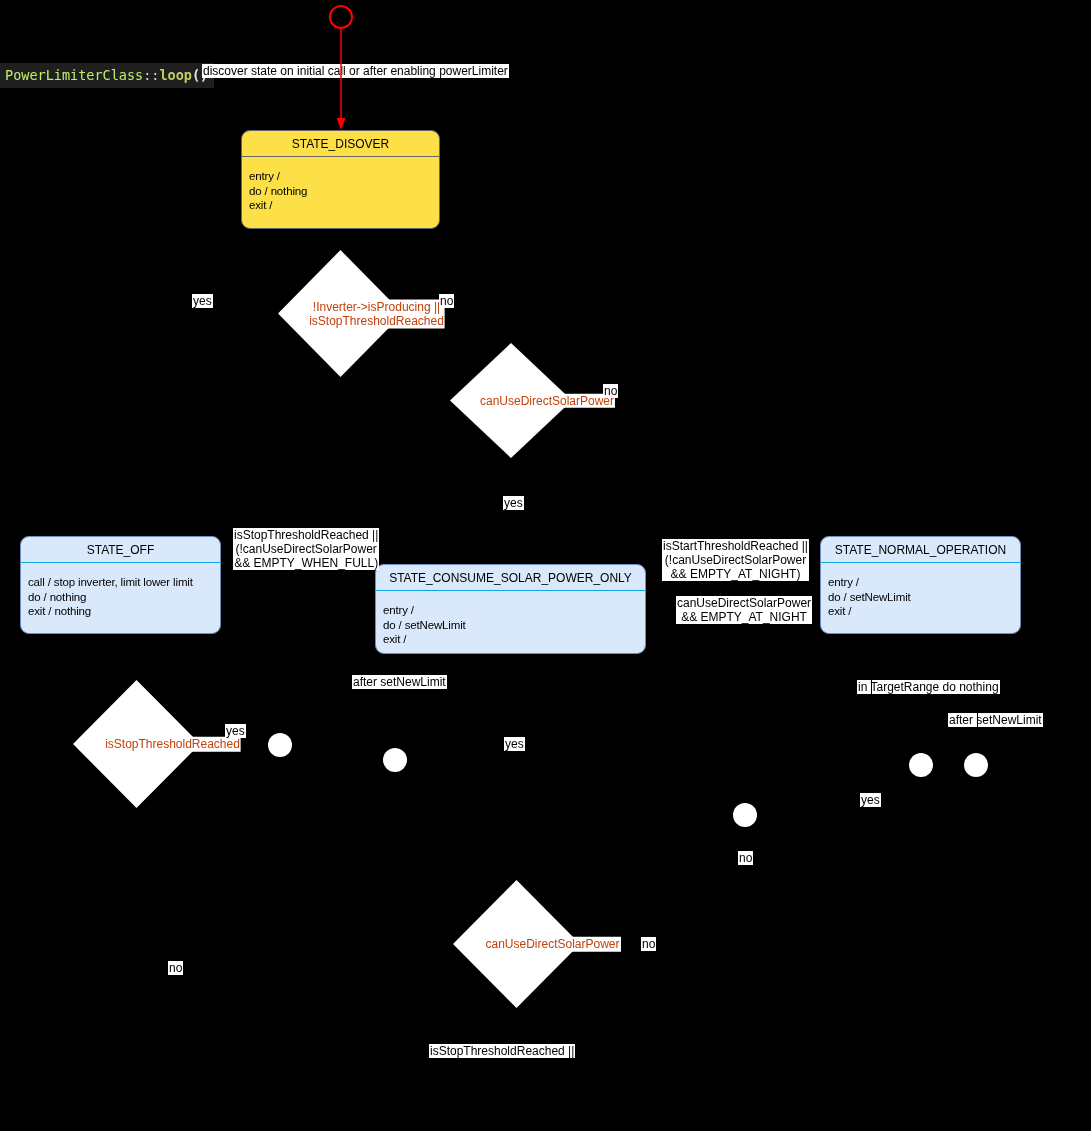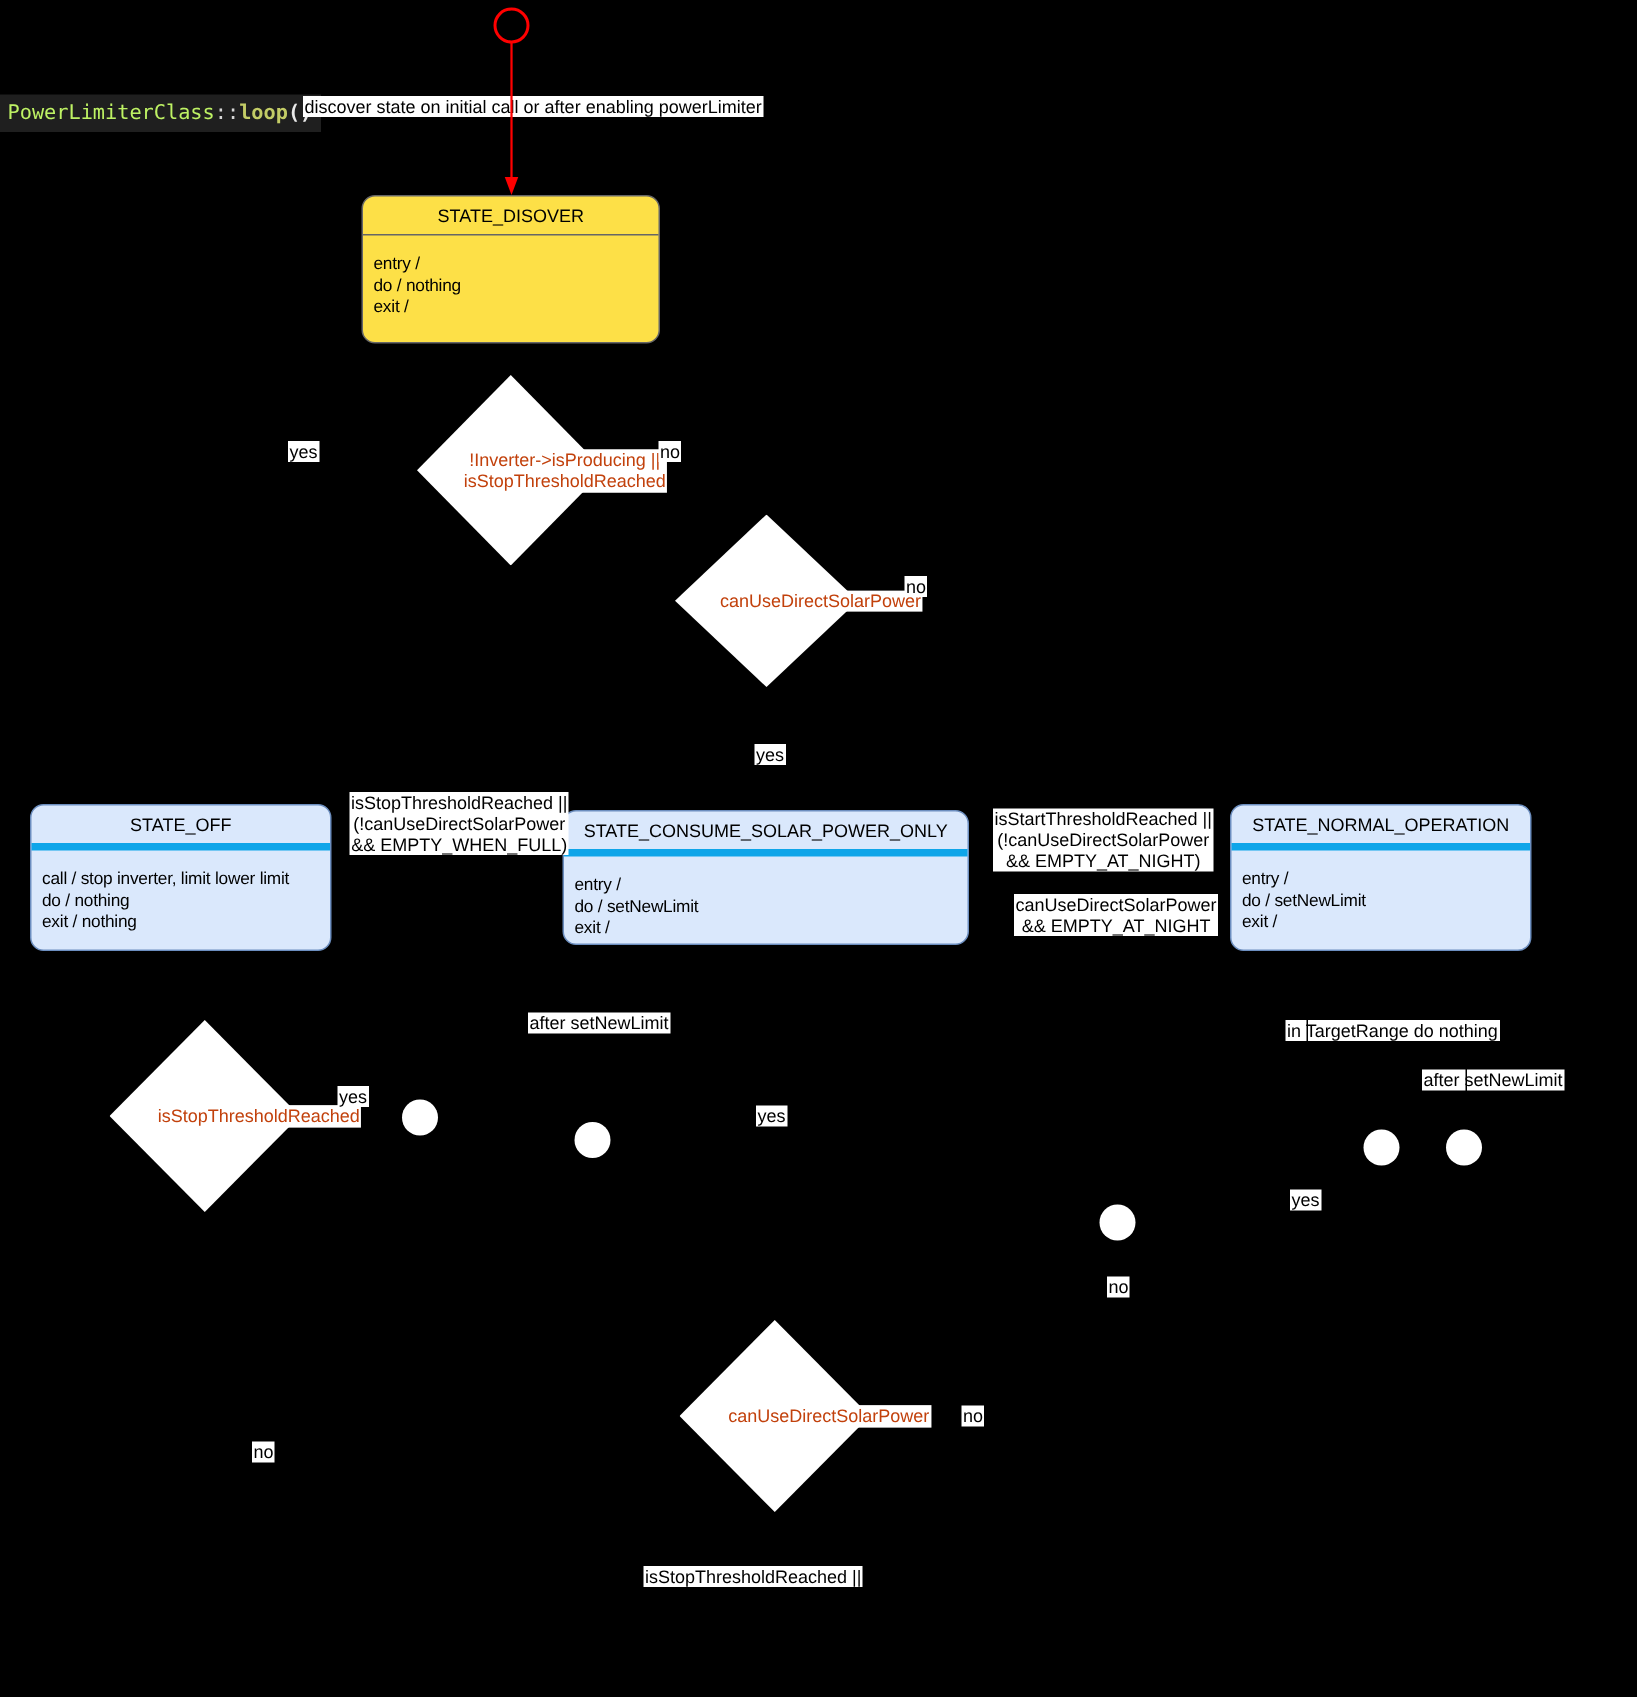--- a/index.html
+++ b/index.html
@@ -18,21 +18,21 @@
   
   .lbl{position:absolute;background:#fff;color:#000;font-size:12px;line-height:14px;
        padding:0 1px;white-space:pre-line;text-align:center;z-index:2;}
 
   
   .state{position:absolute;border-radius:9px;font-size:12px;color:#000;box-sizing:border-box;z-index:1;}
   .state.gray{background:#fde047;border:1px solid #666666;}
   .state.blue{background:#dae8fc;border:1px solid #6c8ebf;}
   .state-title{text-align:center;padding:6px 4px 5px;white-space:nowrap;}
   .state.gray .state-title{border-bottom:1px solid #666666;}
-  .state.blue .state-title{border-bottom:5px solid #0ea5e9;}
+  .state.blue .state-title{border-bottom:1px solid #0ea5e9;}
   .state-body{padding:12px 7px 0;line-height:14.6px;font-size:11.5px;letter-spacing:-0.15px;}
   .state-body div{white-space:nowrap;}
 
   
   .diamond{position:absolute;z-index:1;}
   .dshape{position:absolute;inset:0;background:#fff;
           clip-path:polygon(50% 0,100% 50%,50% 100%,0 50%);}
   .dtext{position:absolute;left:50%;top:50%;transform:translate(-50%,-50%);
          background:#fff;color:#c2410c;font-size:12px;line-height:14.5px;
          white-space:pre-line;text-align:center;padding:0 1px;margin-left:36px;}
@@ -96,21 +96,21 @@
 
   <div class="state blue" style="left:20px;top:536px;width:201px;height:98px;">
     <div class="state-title">STATE_OFF</div>
     <div class="state-body">
       <div>call / stop inverter, limit lower limit</div>
       <div>do / nothing</div>
       <div>exit / nothing</div>
     </div>
   </div>
 
-  <div class="state blue" style="left:375px;top:540px;width:271px;height:90px;">
+  <div class="state blue" style="left:375px;top:564px;width:271px;height:90px;">
     <div class="state-title">STATE_CONSUME_SOLAR_POWER_ONLY</div>
     <div class="state-body">
       <div>entry /</div>
       <div>do / setNewLimit</div>
       <div>exit /</div>
     </div>
   </div>
 
   <div class="state blue" style="left:820px;top:536px;width:201px;height:98px;">
     <div class="state-title">STATE_NORMAL_OPERATION</div>

